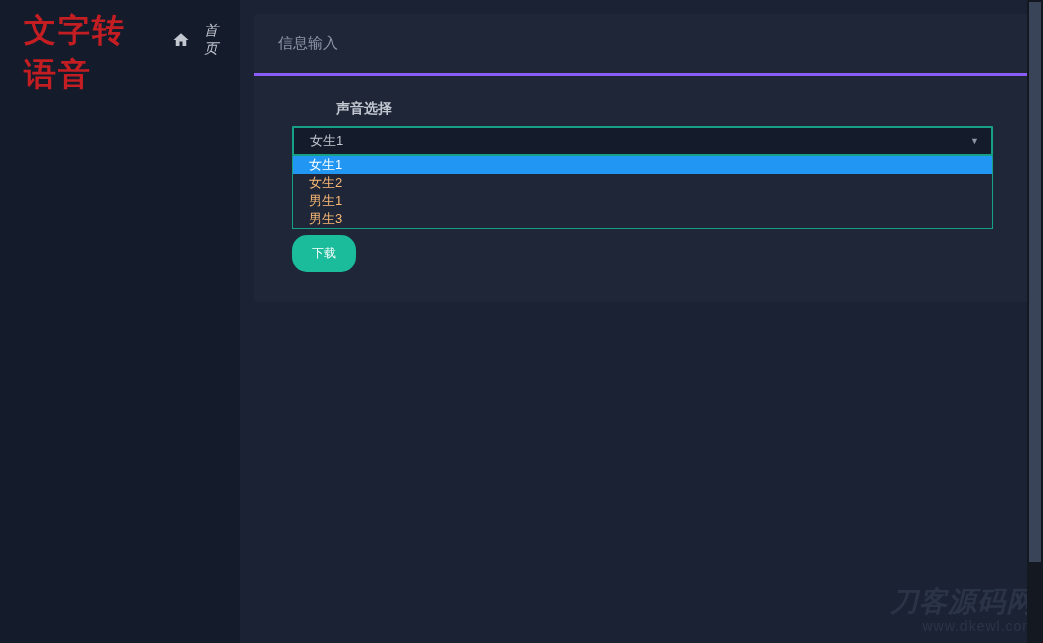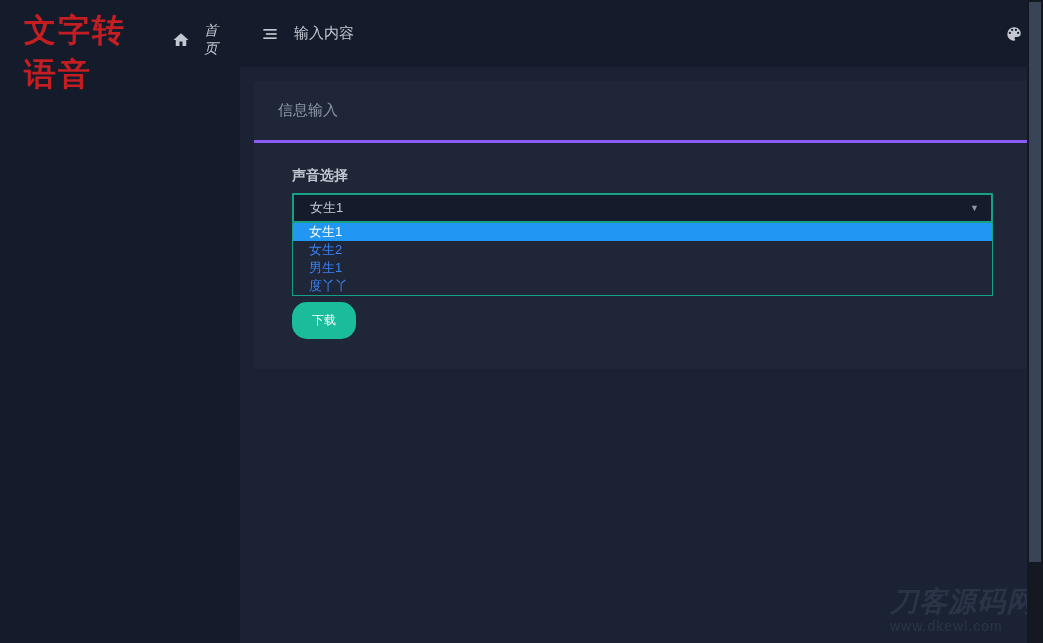--- a/index.html
+++ b/index.html
@@ -117,20 +117,21 @@
     }
     .card-body {
       padding: 24px 38px 30px 38px;
     }
     .form-label {
       font-size: 14px;
       color: #c2c7d0;
       margin-bottom: 8px;
       display: block;
       font-weight: 600;
+      margin-left: 44px;
     }
     .select-wrapper {
       position: relative;
       margin-bottom: 6px;
     }
     .select-display {
       width: 100%;
       height: 30px;
       background: #141b2b;
       border: 2px solid #16a085;
@@ -155,21 +156,21 @@
       left: 0;
       right: 0;
       background: #1e2638;
       border: 1px solid #16a085;
       border-top: none;
       z-index: 10;
     }
     .select-option {
       padding: 1px 16px;
       font-size: 13px;
-      color: #3b82f6;
+      color: #fdba74;
       cursor: pointer;
       line-height: 16px;
       height: 18px;
     }
     .select-option.selected {
       background: #2196f3;
       color: #ffffff;
     }
     .text-area-group {
       margin-top: 120px;
@@ -201,20 +202,21 @@
       font-family: inherit;
     }
     .btn-wrap {
       display: block;
     }
     .watermark {
       position: absolute;
       bottom: 8px;
       right: 8px;
       color: #3a4458;
+      text-align: right;
       line-height: 1.2;
       pointer-events: none;
       opacity: 0.55;
     }
     .watermark-main {
       font-size: 28px;
       font-weight: 800;
       font-style: italic;
       letter-spacing: 1px;
     }
@@ -254,53 +256,37 @@
           <svg width="18" height="18" viewBox="0 0 24 24" fill="#c2c7d0">
               <path d="M10 20v-6h4v6h5v-8h3L12 3 2 12h3v8z"></path>
             </svg>
         </span>
         <span class="nav-label">首页</span>
       </div>
     </nav>
   </aside>
 
   <main class="main">
-    <div class="topbar">
-      <span class="menu-toggle">
-        <svg width="20" height="20" viewBox="0 0 24 24" fill="none" stroke="#c2c7d0" stroke-width="2">
-            <line x1="4" y1="7" x2="20" y2="7"></line>
-            <line x1="7" y1="12" x2="20" y2="12"></line>
-            <line x1="4" y1="17" x2="20" y2="17"></line>
-          </svg>
-      </span>
-      <span class="topbar-title">输入内容</span>
-      <span class="topbar-spacer"></span>
-      <span class="theme-button">
-        <svg width="18" height="18" viewBox="0 0 24 24" fill="#c2c7d0">
-            <path d="M12 3a9 9 0 0 0 0 18c.83 0 1.5-.67 1.5-1.5 0-.39-.15-.74-.39-1.01-.23-.26-.38-.61-.38-.99 0-.83.67-1.5 1.5-1.5H16a5 5 0 0 0 5-5c0-4.42-4.03-8-9-8zm-5.5 9a1.5 1.5 0 1 1 0-3 1.5 1.5 0 0 1 0 3zm3-4a1.5 1.5 0 1 1 0-3 1.5 1.5 0 0 1 0 3zm5 0a1.5 1.5 0 1 1 0-3 1.5 1.5 0 0 1 0 3zm3 4a1.5 1.5 0 1 1 0-3 1.5 1.5 0 0 1 0 3z"></path>
-          </svg>
-      </span>
-    </div>
 
     <div class="content-wrap">
       <div class="card">
         <div class="card-header">信息输入</div>
         <div class="card-body">
 
           <label class="form-label">声音选择</label>
           <div class="select-wrapper">
             <div class="select-display">
               <span>女生1</span>
               <span class="select-arrow">▼</span>
             </div>
             <div class="select-dropdown">
               <div class="select-option selected">女生1</div>
               <div class="select-option">女生2</div>
               <div class="select-option">男生1</div>
-              <div class="select-option">度丫丫</div>
+              <div class="select-option">男生3</div>
             </div>
           </div>
 
 
           <div class="button-row">
             <span class="btn-wrap">
               <button class="btn">提交</button>
             </span>
             <span class="btn-wrap" style="margin-top:20px;">
               <button class="btn">下载</button>

